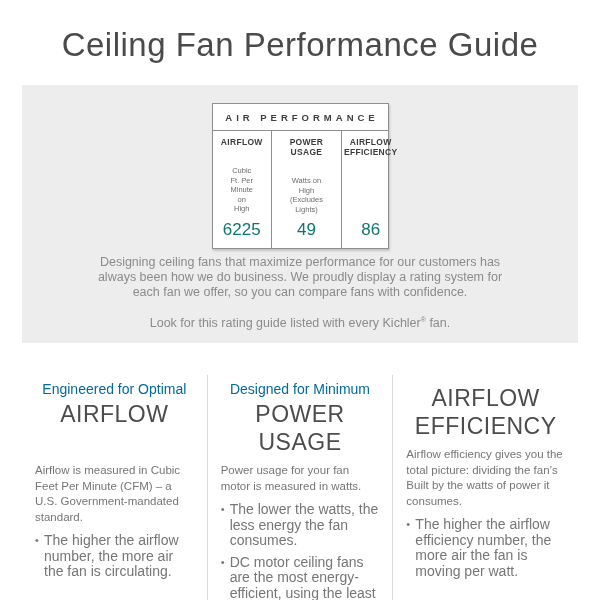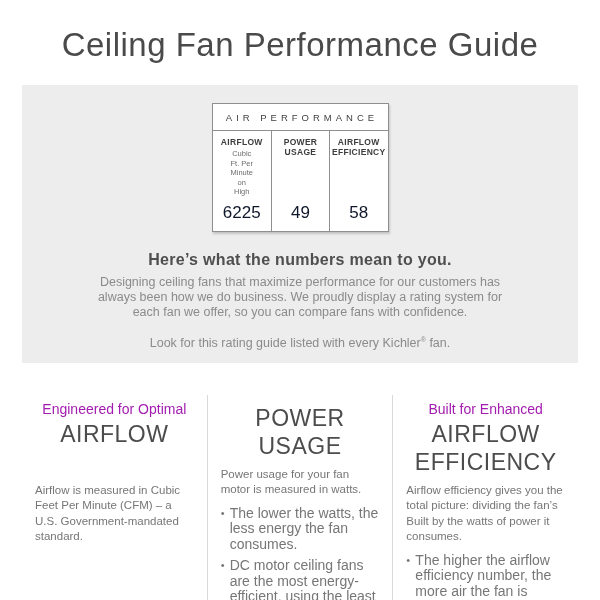--- a/index.html
+++ b/index.html
@@ -35,21 +35,21 @@
     margin: 0 auto;
     background: #ffffff;
     border: 1px solid #8f8f8f;
     box-shadow: 1px 2px 2px rgba(0,0,0,0.18);
     text-align: center;
   }
   .perf-table-header {
     border-bottom: 1px solid #8f8f8f;
     padding: 8px 0 7px;
     font-size: 9.5px;
-    font-weight: normal;
+    font-weight: bold;
     letter-spacing: 4px;
     text-indent: 4px;
     color: #3f3f3f;
   }
   .perf-cols { display: flex; align-items: stretch; }
   .perf-col {
     flex: 1 1 0;
     display: flex;
     flex-direction: column;
     padding: 6px 2px 8px;
@@ -59,29 +59,29 @@
   .perf-col-name {
     font-size: 8.5px;
     font-weight: bold;
     line-height: 10px;
     letter-spacing: 0.3px;
     color: #3d3d3d;
   }
   .perf-col-sub {
     font-size: 7.5px;
     line-height: 9.5px;
-    margin-top: 2px;
+    margin-top: 19px;
     color: #6d6d6d;
     padding: 0 16px;
   }
   .perf-col-value {
     margin-top: auto;
     padding-top: 6px;
     font-size: 17px;
-    color: #0f172a;
+    color: #0f766e;
   }
 
   .panel-heading {
     margin-top: 19px;
     font-size: 16px;
     font-weight: bold;
     letter-spacing: 0.3px;
     color: #4f4f4f;
   }
   .panel-body {
@@ -110,21 +110,21 @@
     padding: 6px 13px 0;
   }
   .info-col.middle {
     border-left: 1px solid #d9d9d9;
     border-right: 1px solid #d9d9d9;
   }
   .info-eyebrow {
     text-align: center;
     font-size: 14px;
     line-height: 16px;
-    color: #a21caf;
+    color: #0369a1;
   }
   .info-big {
     margin-top: 3px;
     min-height: 56px;
     text-align: center;
     font-size: 23px;
     line-height: 28px;
     font-weight: 300;
     letter-spacing: 0.5px;
     color: #4c4c4c;
@@ -168,53 +168,56 @@
     <div class="perf-table">
       <div class="perf-table-header">AIR PERFORMANCE</div>
       <div class="perf-cols">
         <div class="perf-col">
           <div class="perf-col-name">AIRFLOW</div>
           <div class="perf-col-sub">Cubic Ft. Per Minute on High</div>
           <div class="perf-col-value">6225</div>
         </div>
         <div class="perf-col">
           <div class="perf-col-name">POWER USAGE</div>
+          <div class="perf-col-sub">Watts on High (Excludes Lights)</div>
           <div class="perf-col-value">49</div>
         </div>
         <div class="perf-col">
           <div class="perf-col-name">AIRFLOW EFFICIENCY</div>
-          <div class="perf-col-value">58</div>
+          <div class="perf-col-value">86</div>
         </div>
       </div>
     </div>
 
-    <h2 class="panel-heading">Here’s what the numbers mean to you.</h2>
     <p class="panel-body">Designing ceiling fans that maximize performance for our customers has always been how we do business. We proudly display a rating system for each fan we offer, so you can compare fans with confidence.</p>
     <p class="panel-note"><span>Look for this rating guide listed with every Kichler</span><span class="reg-mark">®</span><span> fan.</span></p>
   </section>
 
   <section class="info-columns">
 
     <div class="info-col">
       <div class="info-eyebrow">Engineered for Optimal</div>
       <div class="info-big">AIRFLOW</div>
       <p class="info-para">Airflow is measured in Cubic Feet Per Minute (CFM) – a U.S. Government-mandated standard.</p>
+      <ul class="info-bullets">
+        <li>The higher the airflow number, the more air the fan is circulating.</li>
+      </ul>
     </div>
 
     <div class="info-col middle">
+      <div class="info-eyebrow">Designed for Minimum</div>
       <div class="info-big">POWER USAGE</div>
       <p class="info-para">Power usage for your fan motor is measured in watts.</p>
       <ul class="info-bullets">
         <li>The lower the watts, the less energy the fan consumes.</li>
         <li>DC motor ceiling fans are the most energy-efficient, using the least amount of wattage.</li>
       </ul>
     </div>
 
     <div class="info-col">
-      <div class="info-eyebrow">Built for Enhanced</div>
       <div class="info-big">AIRFLOW EFFICIENCY</div>
       <p class="info-para">Airflow efficiency gives you the total picture: dividing the fan’s Built by the watts of power it consumes.</p>
       <ul class="info-bullets">
         <li>The higher the airflow efficiency number, the more air the fan is moving per watt.</li>
       </ul>
     </div>
 
   </section>
 
 </div>

